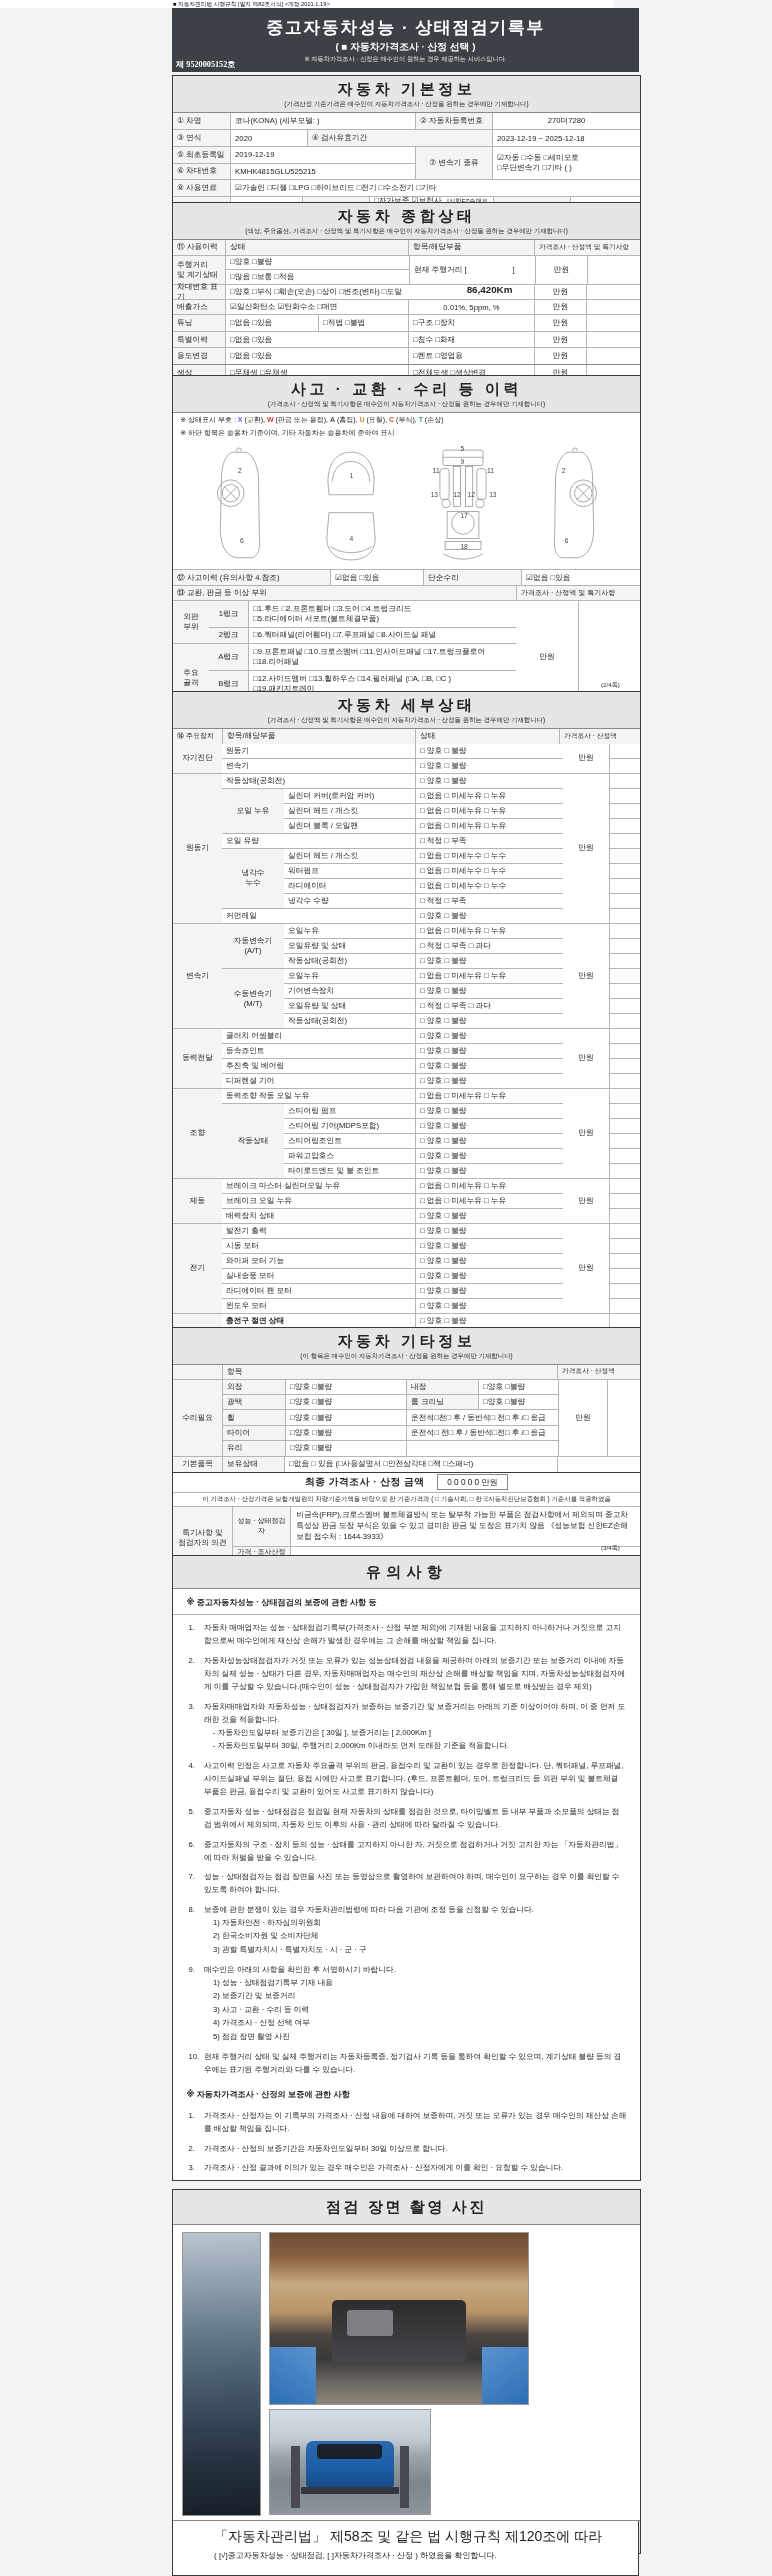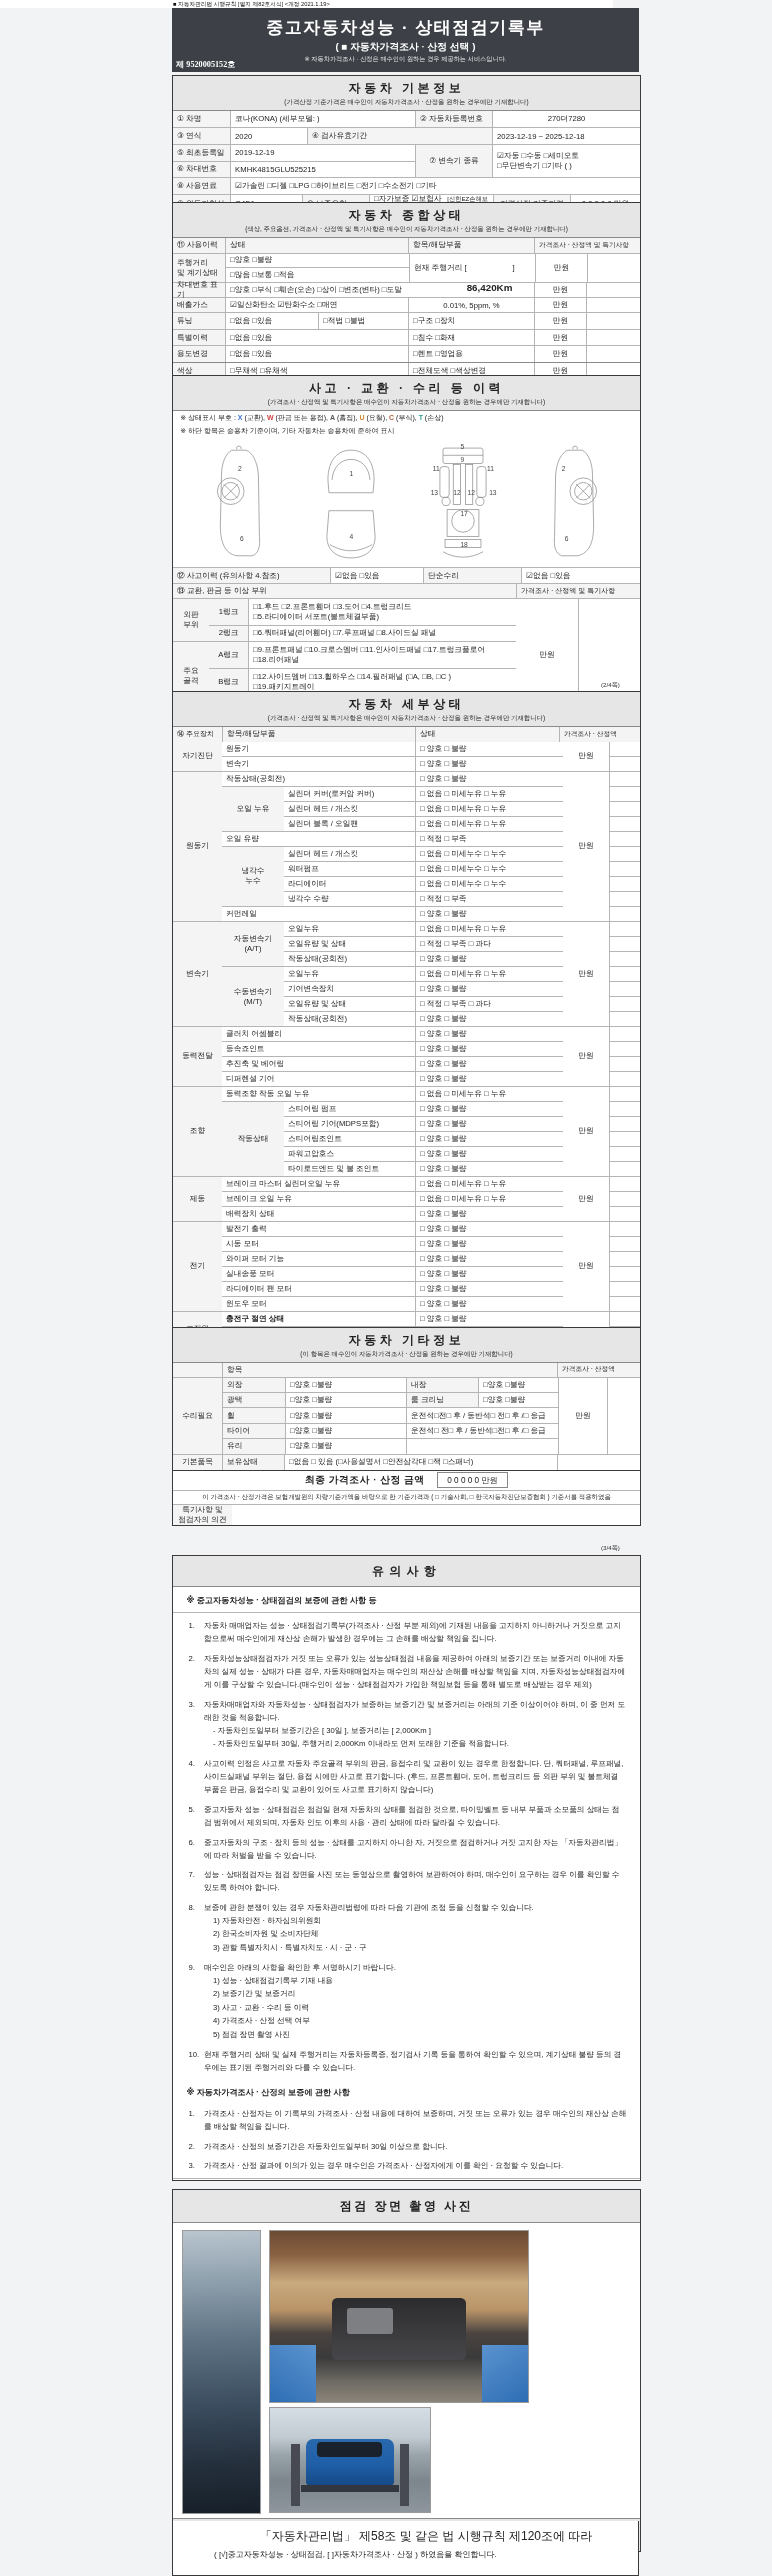--- a/index.html
+++ b/index.html
@@ -8,21 +8,21 @@
   .abs{position:absolute;left:12px;width:467px;}
   .topstrip{position:absolute;left:-160px;top:0;width:773px;height:7.7px;background:#ffffff;}
   .formref{position:absolute;left:173px;top:0.5px;font-size:5.7px;color:#111;white-space:nowrap;}
   .masthead{top:7.7px;height:64px;background:#3d4147;color:#fff;text-align:center;}
   .masthead .t1{font-size:17px;font-weight:bold;letter-spacing:1.5px;padding-top:8.2px;}
   .masthead .t2{font-size:9.8px;font-weight:bold;margin-top:2.1px;}
   .masthead .t3{font-size:6.2px;color:#e9e9e9;margin-top:1.5px;}
   .docno{position:absolute;left:4.1px;bottom:1.5px;font-family:"Liberation Serif","DejaVu Serif",serif;font-weight:bold;font-size:8.2px;}
   .sec{background:#fff;border:1px solid #3a3a3a;}
   .sec-title{background:#e6e6e6;text-align:center;border-bottom:0.5px solid #8a8a8a;padding:4.1px 0 3.1px;}
-  .sec-title .h{font-size:12px;font-weight:bold;letter-spacing:3.6px;font-family:Liberation Serif, serif;}
+  .sec-title .h{font-size:15px;font-weight:bold;letter-spacing:3.6px;}
   .sec-title .s{font-size:6.4px;margin-top:1px;}
   .r{display:flex;align-items:stretch;}
   .r+.r{border-top:0.5px solid #b5b5b5;}
   .c{display:flex;align-items:center;padding:0 4.1px;font-size:7.7px;box-sizing:border-box;}
   .c+.c{border-left:0.5px solid #b5b5b5;}
   .lab{background:#f4f4f4;}
   .ctr{justify-content:center;text-align:center;}
   .pre{white-space:pre-line;}
   .hd{background:#f0f0f0;}
   .big{font-size:9.8px;font-weight:bold;margin-top:40px;}
@@ -697,20 +697,30 @@
     <div class="r" style="height:18.5px;border-top:1px solid #3a3a3a;justify-content:center;align-items:center;display:flex;">
       <span style="font-size:9.8px;font-weight:bold;letter-spacing:0.5px;">최종 가격조사 · 산정 금액</span>
       <span style="display:inline-block;border:0.5px solid #888;padding:1.5px 9.3px;margin-left:12.4px;font-size:8.2px;">0  0  0  0  0 만원</span>
     </div>
     <div class="r" style="height:13.4px;justify-content:center;">
       <span style="font-size:6.4px;align-self:center;">이 가격조사 · 산정가격은 보험개발원의 차량기준가액을 바탕으로 한 기준가격과 ( □ 기술사회, □ 한국자동차진단보증협회 ) 기준서를 적용하였음</span>
     </div>
     <div class="r">
       <div class="c lab ctr pre" style="width:59px;">특기사항 및
 점검자의 의견</div>
+      <div style="flex:1;display:flex;flex-direction:column;border-left:0.5px solid #b5b5b5;">
+        <div style="display:flex;">
+          <div class="c lab ctr" style="width:57px;font-size:7px;">성능 · 상태점검자</div>
+          <div class="c" style="flex:1;padding:3.1px 5.2px;line-height:10.8px;">비금속(FRP),크로스멤버 볼트체결방식 또는 탈부착 가능한 부품은 점검사항에서 제외되며 중고차 특성상 판금 도장 부식은 있을 수 있고 경미한 판금 및 도장은 표기치 않음 《성능보험 신한EZ손해보험 접수처 : 1644-3933》</div>
+        </div>
+        <div style="display:flex;height:21.6px;border-top:0.5px solid #b5b5b5;">
+          <div class="c lab ctr" style="width:57px;font-size:7px;">가격 · 조사산정자</div>
+          <div class="c" style="flex:1;"></div>
+        </div>
+      </div>
     </div>
   </div>
   <div class="marker" style="top:1544px;">(3/4쪽)</div>
 
   <div class="abs sec" style="top:1555px;height:624px;overflow:hidden;">
     <div class="sec-title" style="padding:7.2px 0 6.2px;">
       <div class="h" style="letter-spacing:5.2px;">유의사항</div>
     </div>
     <div style="font-size:8.2px;font-weight:bold;padding:7.2px 13.4px 6.2px;border-bottom:0.5px solid #b5b5b5;">※ 중고자동차성능 · 상태점검의 보증에 관한 사항 등</div>
     <div style="padding-bottom:5.2px;">
@@ -806,18 +816,18 @@
         <div style="position:absolute;left:31px;top:77px;width:98px;height:6.2px;background:#33363c;"></div>
       </div>
     </div>
     <div class="r" style="height:32px;background:#e6e6e6;border-top:0.5px solid #8a8a8a;align-items:center;">
       <div style="width:237px;padding-left:227px;box-sizing:border-box;font-size:9.3px;">서명</div>
       <div class="feeblue" style="flex:1;text-align:right;padding-right:9.3px;">성능점검보험료 :  58,410 원</div>
     </div>
   </div>
 
   <div class="abs" style="top:2521px;height:55px;background:#fff;border:1px solid #3a3a3a;border-top:none;box-sizing:border-box;overflow:hidden;">
-    <div style="font-size:12px;padding:7.2px 0 0 41px;text-align:center;">「자동차관리법」 제58조 및 같은 법 시행규칙 제120조에 따라</div>
+    <div style="font-size:14px;padding:7.2px 0 0 41px;">「자동차관리법」 제58조 및 같은 법 시행규칙 제120조에 따라</div>
     <div style="font-size:8px;padding:4.1px 0 0 41px;">( [√]중고자동차성능 · 상태점검,  [  ]자동차가격조사 · 산정 ) 하였음을 확인합니다.</div>
   </div>
 
 </div>
 
 
 </body></html>

